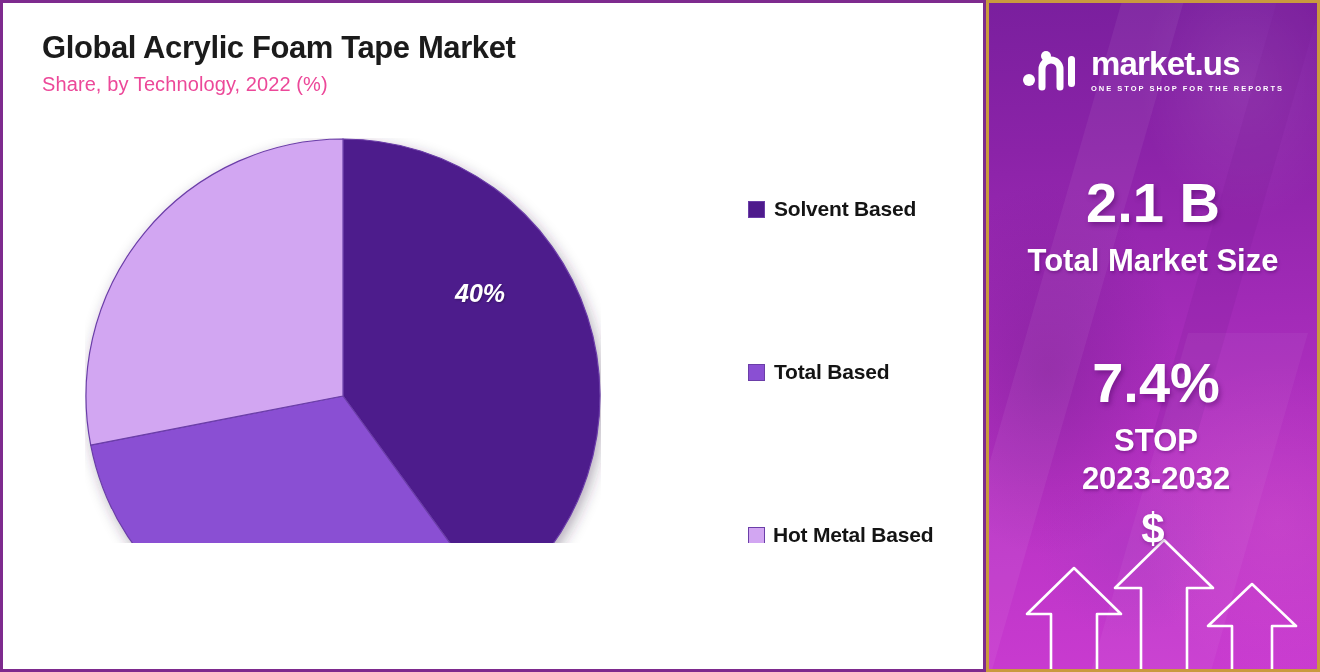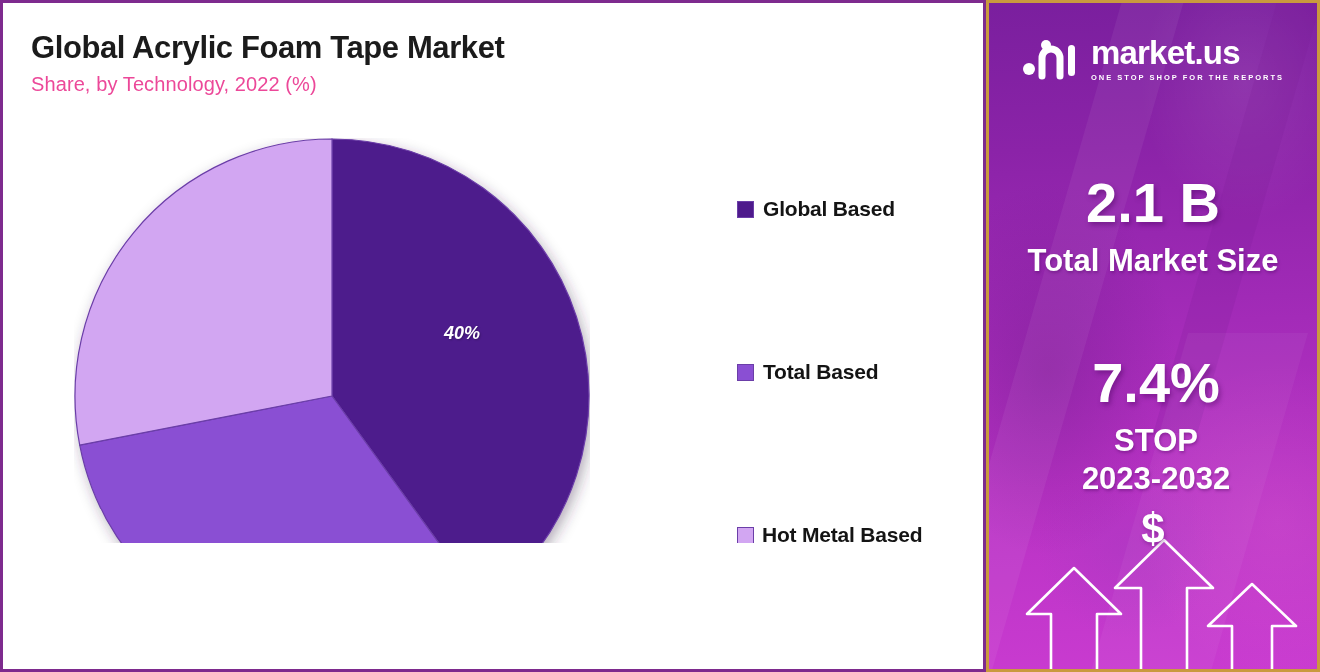--- a/index.html
+++ b/index.html
@@ -22,21 +22,21 @@
   
   .frame-line { position: absolute; background: #7E2A8E; z-index: 40; }
   .frame-top    { left: 0;  top: 0;    width: 986px; height: 3px; }
   .frame-bottom { left: 0;  bottom: 0; width: 986px; height: 3px; }
   .frame-left   { left: 0;  top: 0;    width: 3px;   height: 672px; }
   .frame-right  { left: 983px; top: 0; width: 3px;   height: 672px; }
 
   
   .left-panel {
     position: absolute;
-    left: 6px; top: 3px;
+    left: 17px; top: 3px;
     width: 980px; height: 540px;
     background: #ffffff;
     overflow: hidden;
   }
 
   .title-block { position: absolute; left: 25px; top: 28px; }
   .chart-title {
     font-size: 31px;
     font-weight: 800;
     color: #1b1b1b;
@@ -56,27 +56,26 @@
   
   .pie-wrap {
     position: absolute;
     left: 68px; top: 135px;
     width: 516px; height: 516px;
   }
   .pie-svg { display: block; width: 516px; height: 516px; }
 
   .slice-label {
     position: absolute;
-    font-size: 18px;
+    font-size: 25px;
     font-weight: 800;
     font-style: italic;
     color: #ffffff;
     text-shadow: 1px 1px 2px rgba(0,0,0,0.28);
     white-space: nowrap;
-    margin-top: 44px;
   }
   .slice-label.l0 { left: 370px; top: 141px; }
 
   
   .legend { position: absolute; left: 731px; top: 0; width: 250px; height: 666px; }
   .legend-item {
     position: absolute;
     display: flex;
     align-items: center;
     gap: 9px;
@@ -123,21 +122,21 @@
   }
   .rp-streak.s1 { left: 36px;  top: 0;   width: 62px;  height: 672px; }
   .rp-streak.s2 { left: 226px; top: 0;   width: 44px;  height: 430px; background: rgba(120,30,150,0.18); }
   .rp-streak.s3 { left: 150px; top: 330px; width: 120px; height: 342px; background: rgba(255,255,255,0.045); }
 
   .rp-content { position: relative; z-index: 3; width: 100%; height: 100%; }
 
   
   .logo-row {
     position: absolute;
-    left: 0; right: 0; top: 33px;
+    left: 0; right: 0; top: 44px;
     display: flex;
     align-items: center;
     justify-content: center;
     gap: 11px;
   }
   .logo-mark { width: 58px; height: 46px; flex: 0 0 58px; }
   .logo-text-block { display: flex; flex-direction: column; align-items: flex-start; }
   .logo-word {
     font-size: 33px;
     font-weight: 800;
@@ -230,21 +229,21 @@
         </g>
       </svg>
 
       <div class="slice-label l0">40%</div>
     </div>
 
     <div class="legend">
 
       <div class="legend-item i0">
         <span class="legend-swatch" id="sw0" style="background: rgb(78, 26, 140);"></span>
-        <span class="legend-label">Global Based</span>
+        <span class="legend-label">Solvent Based</span>
       </div>
 
       <div class="legend-item i1">
         <span class="legend-swatch" id="sw1" style="background: rgb(138, 79, 211);"></span>
         <span class="legend-label">Total Based</span>
       </div>
 
       <div class="legend-item i2">
         <span class="legend-swatch" id="sw2" style="background: rgb(210, 166, 242);"></span>
         <span class="legend-label">Hot Metal Based</span>

